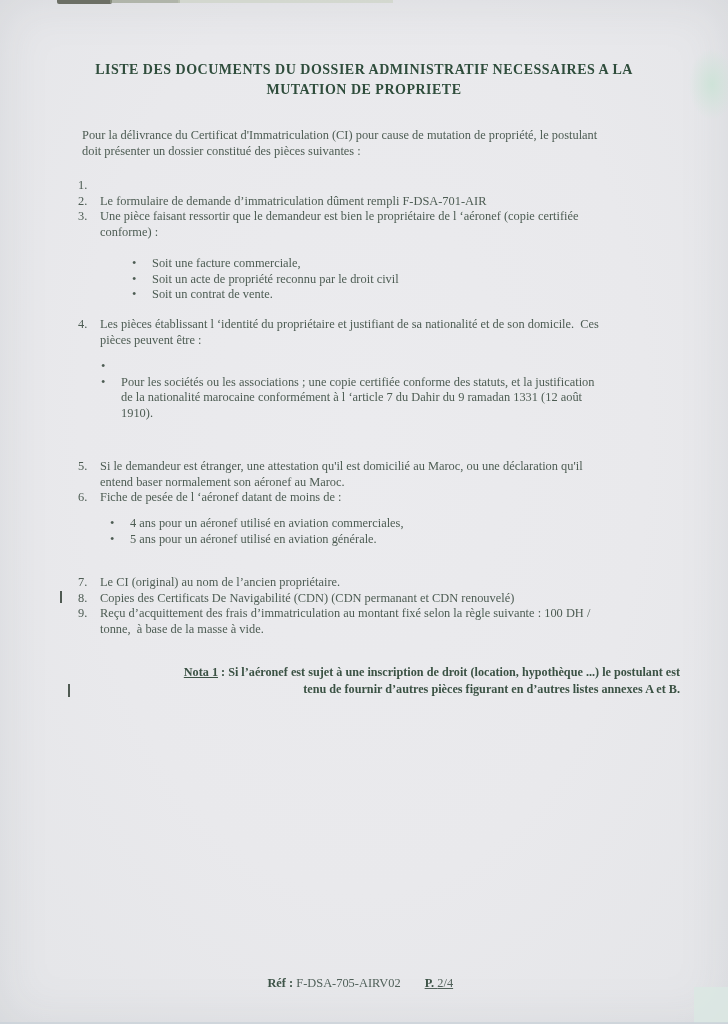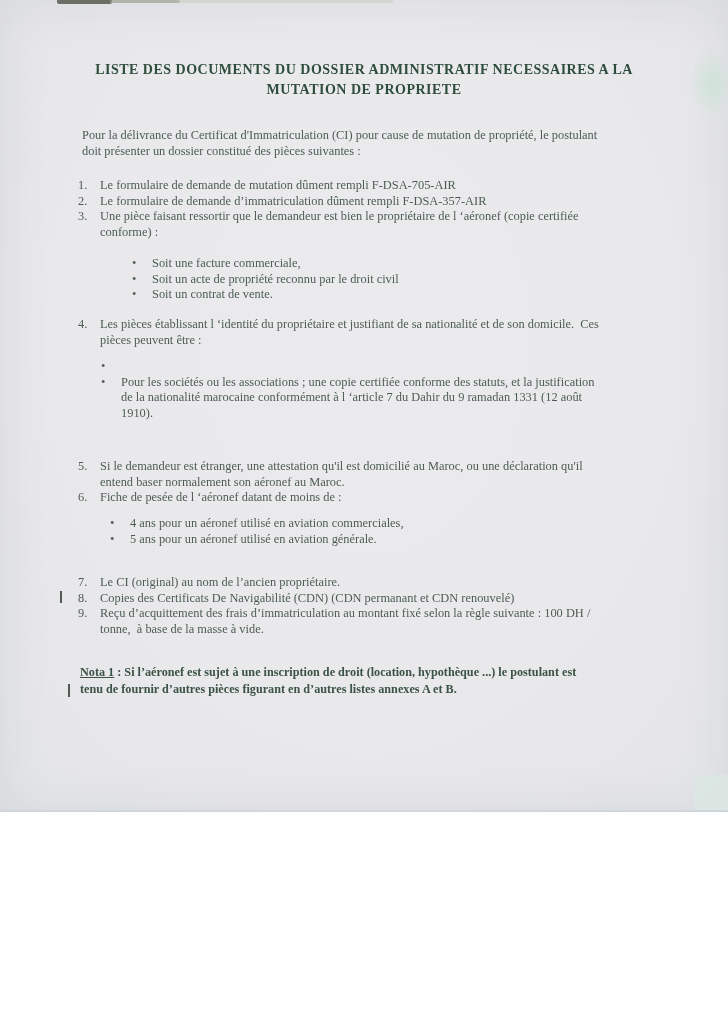--- a/index.html
+++ b/index.html
@@ -1,19 +1,19 @@
 <!DOCTYPE html>
 <html><head>
 <meta charset="utf-8">
 <style>
   * { margin:0; padding:0; box-sizing:border-box; }
   html,body { width:728px; height:1024px; }
   body { font-family:"Liberation Serif","DejaVu Serif",serif; }
   .page {
-    position:relative; width:728px; height:812px; overflow:hidden;
+    position:relative; width:728px; height:1024px; overflow:hidden;
     background:radial-gradient(ellipse at 50% 42%, #ebebee 0%, #e9e9ec 55%, #e4e5e8 100%);
     box-shadow:inset 0 0 50px rgba(118,124,134,.14);
     color:#4d5c53;
   }
   .ln { white-space:pre; line-height:15.5px; font-size:12.4px;font-family:Liberation Serif, serif; }
   .title {
     position:absolute; top:60px; left:0; width:728px; text-align:center;
     font-weight:bold; font-size:14px; line-height:20px; letter-spacing:.5px; color:#2f4d3c;
   }
   .intro { position:absolute; top:128px; left:82px; }
@@ -23,21 +23,21 @@
   .g4   { top:317px; left:78px; }
   .bl4  { top:359px; left:101px; }
   .g56  { top:459px; left:78px; }
   .bl6  { top:516px; left:110px; }
   .g789 { top:575px; left:78px; }
   .li { display:flex; align-items:flex-start; }
   .num { width:22px; flex:0 0 22px; font-size:12.4px; line-height:15.5px; }
   .brow { display:flex; align-items:flex-start; }
   .dot { width:20px; flex:0 0 20px; font-size:12.5px; line-height:15.5px; }
   .nota { position:absolute; top:664px; left:80px; width:600px; font-weight:bold; color:#3b5244; }
-  .nota .ln { font-size:12.2px; line-height:17px; }
+  .nota .ln { font-size:12.2px; line-height:17px;text-align:right; }
   .nota-label { text-decoration:underline; }
   .footer { position:absolute; top:961px; left:255px; font-size:12.4px; white-space:pre; color:#51615a; }
   .footer b { color:#3e5448; }
   .pageno { margin-left:24px;text-decoration:underline; }
   .chbar { position:absolute; width:2px; background:#4f5a52; }
   .chbar-8 { left:60px; top:591px; height:12px; }
   .chbar-nota { left:68px; top:684px; height:13px; }
   .art { position:absolute; }
   .art-top1 { left:57px; top:0; width:55px; height:4px; background:#5f6357; opacity:.9; border-radius:0 0 2px 2px; }
   .art-top2 { left:110px; top:0; width:70px; height:3px; background:#979d8a; opacity:.65; }
@@ -65,28 +65,25 @@
   </div>
 
   <div class="intro">
     <div class="ln">Pour la délivrance du Certificat d'Immatriculation (CI) pour cause de mutation de propriété, le postulant</div>
     <div class="ln">doit présenter un dossier constitué des pièces suivantes :</div>
   </div>
 
   <div class="group g123">
     <div class="li">
       <span class="num">1.</span>
-      <div>
-          <div class="ln">Le formulaire de demande de mutation dûment rempli F-DSA-705-AIR</div>
-        </div>
     </div>
     <div class="li">
       <span class="num">2.</span>
       <div>
-          <div class="ln">Le formulaire de demande d’immatriculation dûment rempli F-DSA-357-AIR</div>
+          <div class="ln">Le formulaire de demande d’immatriculation dûment rempli F-DSA-701-AIR</div>
         </div>
     </div>
     <div class="li">
       <span class="num">3.</span>
       <div>
         <div class="ln">Une pièce faisant ressortir que le demandeur est bien le propriétaire de l ‘aéronef (copie certifiée</div>
         <div class="ln">conforme) :</div>
       </div>
     </div>
   </div>

